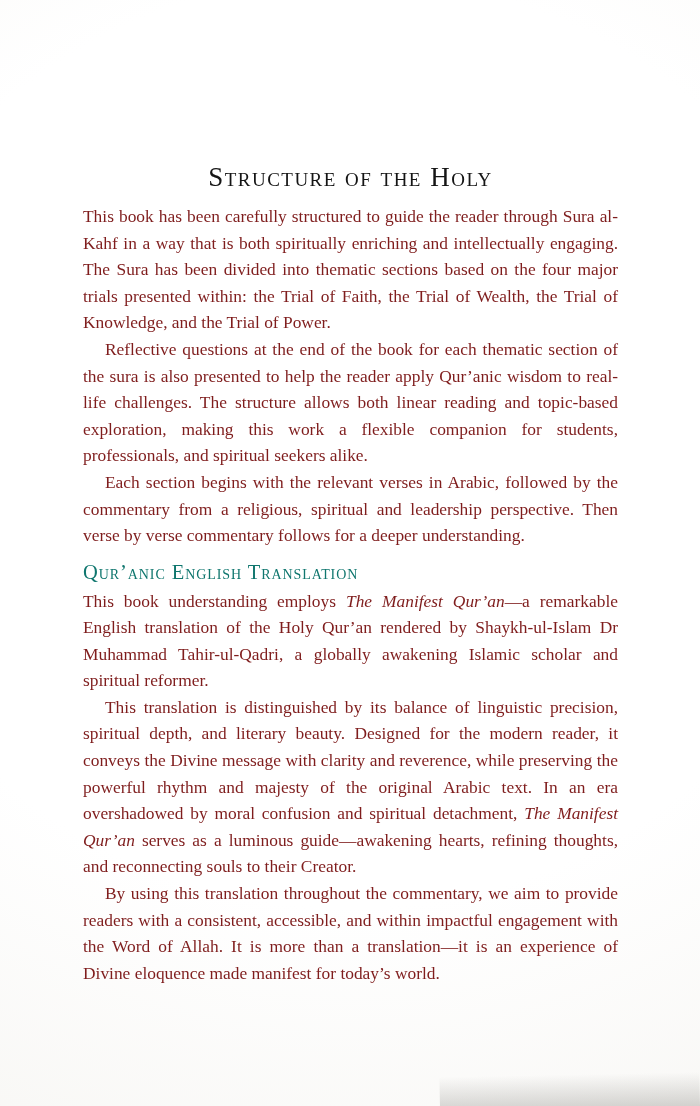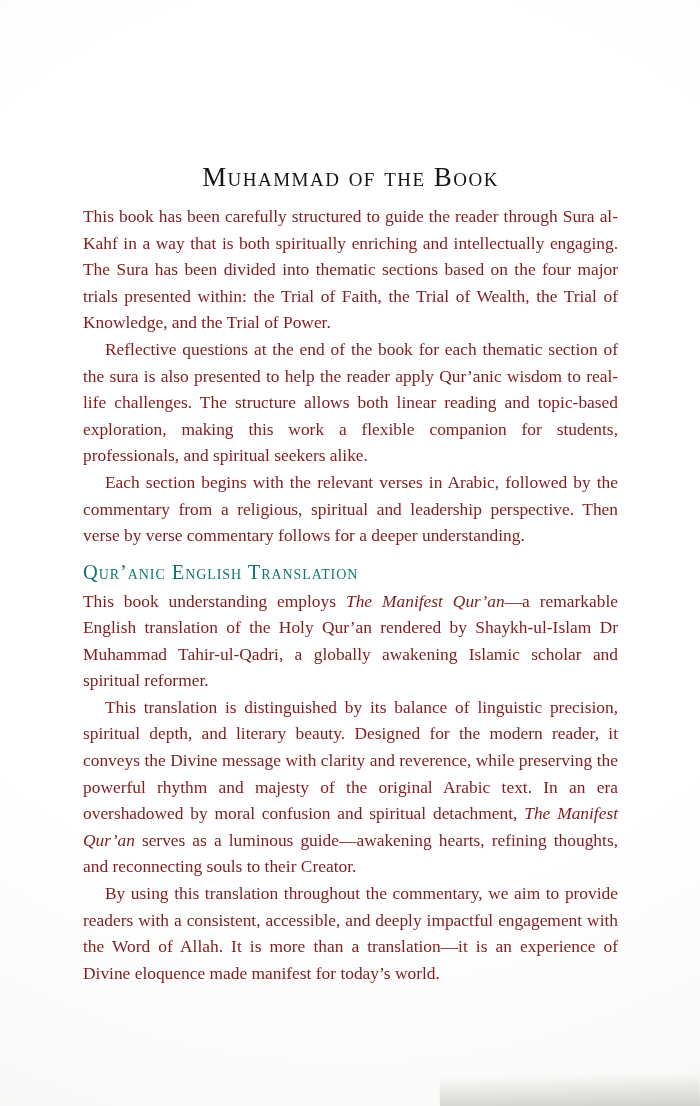--- a/index.html
+++ b/index.html
@@ -107,34 +107,34 @@
     font-style: italic;
   }
 </style>
 </head>
 <body>
 
 <div class="page-texture"></div>
 
 <div class="page">
 
-  <h1 class="chapter-title">Muhammad of the Book</h1>
+  <h1 class="chapter-title">Structure of the Holy</h1>
 
   <div class="body-block block-a">
     <p class="para">This book has been carefully structured to guide the reader through Sura al-Kahf in a way that is both spiritually enriching and intellectually engaging. The Sura has been divided into thematic sections based on the four major trials presented within: the Trial of Faith, the Trial of Wealth, the Trial of Knowledge, and the Trial of Power.</p>
     <p class="para indent">Reflective questions at the end of the book for each thematic section of the sura is also presented to help the reader apply Qur’anic wisdom to real-life challenges. The structure allows both linear reading and topic-based exploration, making this work a flexible companion for students, professionals, and spiritual seekers alike.</p>
     <p class="para indent">Each section begins with the relevant verses in Arabic, followed by the commentary from a religious, spiritual and leadership perspective. Then verse by verse commentary follows for a deeper understanding.</p>
   </div>
 
   <div class="body-block block-b">
     <h2 class="section-title">Qur’anic English Translation</h2>
     <div class="heading-after-gap"></div>
 
     <p class="para"><span>This book understanding employs </span><em class="title-italic">The Manifest Qur’an</em><span>—a remarkable English translation of the Holy Qur’an rendered by Shaykh-ul-Islam Dr Muhammad Tahir-ul-Qadri, a globally awakening Islamic scholar and spiritual reformer.</span></p>
 
     <p class="para indent"><span>This translation is distinguished by its balance of linguistic precision, spiritual depth, and literary beauty. Designed for the modern reader, it conveys the Divine message with clarity and reverence, while preserving the powerful rhythm and majesty of the original Arabic text. In an era overshadowed by moral confusion and spiritual detachment, </span><em class="title-italic">The Manifest Qur’an</em><span> serves as a luminous guide—awakening hearts, refining thoughts, and reconnecting souls to their Creator.</span></p>
 
-    <p class="para indent">By using this translation throughout the commentary, we aim to provide readers with a consistent, accessible, and deeply impactful engagement with the Word of Allah. It is more than a translation—it is an experience of Divine eloquence made manifest for today’s world.</p>
+    <p class="para indent">By using this translation throughout the commentary, we aim to provide readers with a consistent, accessible, and within impactful engagement with the Word of Allah. It is more than a translation—it is an experience of Divine eloquence made manifest for today’s world.</p>
   </div>
 
 </div>
 
 <div class="scan-shadow"></div>
 
 </body></html>

